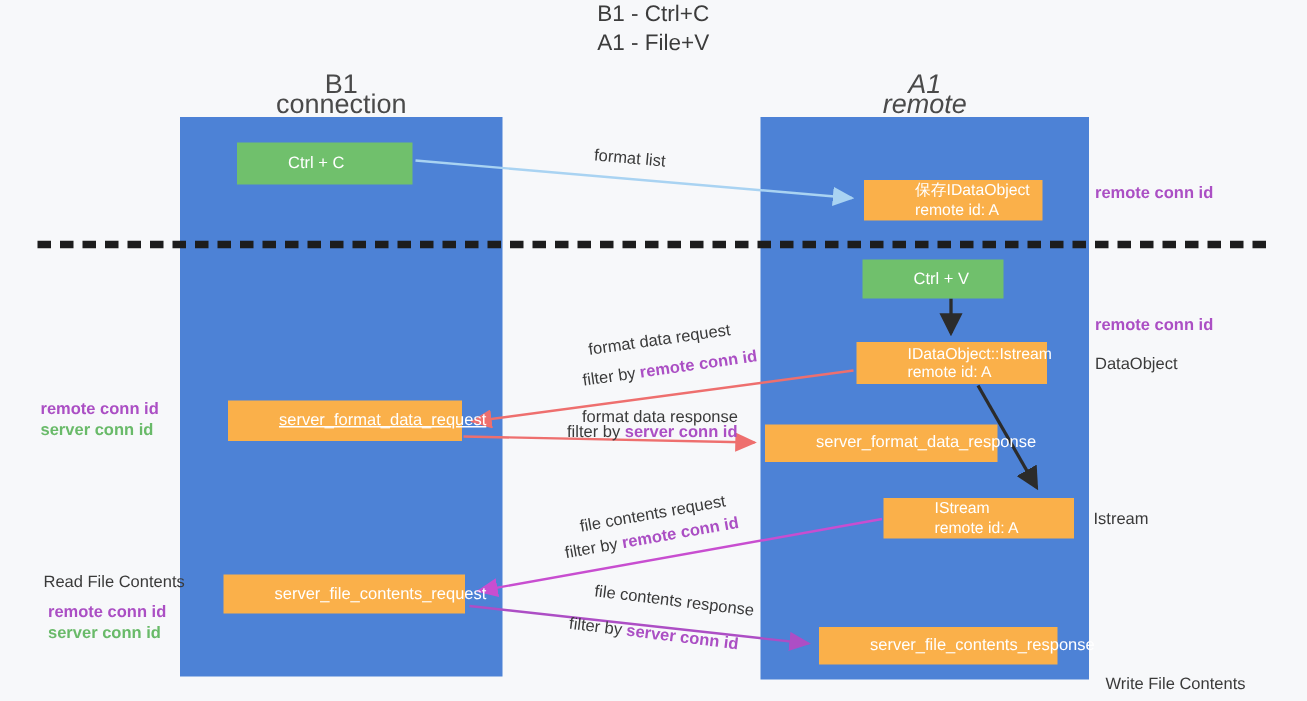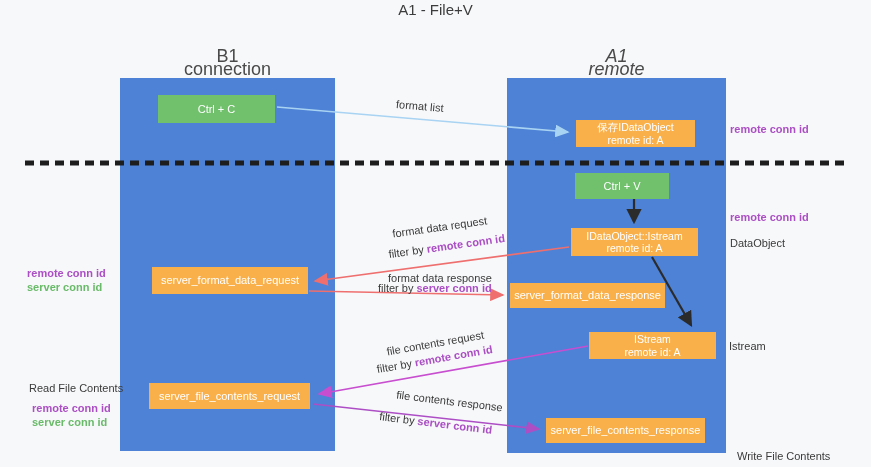--- a/index.html
+++ b/index.html
@@ -12,43 +12,45 @@
   .abs{position:absolute;}
   .title{
     left:0;top:8;width:871px;text-align:center;
     font-size:15px;line-height:19px;color:#3c3c3c;
   }
   .lane{background:#4d82d6;}
   .lane-header{
     text-align:center;font-size:18px;line-height:13px;color:#4a4a4a;
   }
   .node{
-    display:flex;flex-direction:column;align-items:center;justify-content:center;
+    display:flex;flex-direction:column;align-items:flex-start;justify-content:center;
     color:#ffffff;font-size:11px;line-height:12.5px;text-align:center;
     box-sizing:border-box;
+    padding-left:34px;
   }
   .node.orange{background:#fab04a;}
   .node.green{background:#70c06c;}
   .ann{font-size:11px;line-height:14px;white-space:nowrap;}
   .bold{font-weight:bold;}
   .purple{color:#ab4fc4;}
   .greentxt{color:#69ba69;}
   .edge-label{
     font-size:11px;white-space:nowrap;color:#3a3a3a;
     transform-origin:center center;
   }
   .filter-key{font-weight:bold;color:#ab4fc4;margin-left:3px;}
   svg{position:absolute;left:0;top:0;pointer-events:none;}
 </style>
 </head>
 <body>
 
 <div id="canvas">
 
   <div class="abs title">
+    <div>B1 - Ctrl+C</div>
     <div>A1 - File+V</div>
   </div>
 
   <div class="abs lane-header" style="left:120px;top:50px;width:215px;">
     <div>B1</div>
     <div>connection</div>
   </div>
   <div class="abs lane-header" style="left:507px;top:50px;width:219px;font-style:italic;">
     <div>A1</div>
     <div>remote</div>
@@ -104,21 +106,21 @@
 
   <div class="abs node green" style="left:575px;top:173px;width:94px;height:26px;">
     <div>Ctrl + V</div>
   </div>
 
   <div class="abs node orange" style="left:571px;top:228px;width:127px;height:28px;font-size:10.5px;">
     <div>IDataObject::Istream</div>
     <div>remote id: A</div>
   </div>
 
-  <div class="abs node orange" style="left:152px;top:267px;width:156px;height:27px;">
+  <div class="abs node orange" style="left:152px;top:267px;width:156px;height:27px;text-decoration:underline;">
     <div>server_format_data_request</div>
   </div>
 
   <div class="abs node orange" style="left:510px;top:283px;width:155px;height:25px;">
     <div>server_format_data_response</div>
   </div>
 
   <div class="abs node orange" style="left:589px;top:332px;width:127px;height:27px;font-size:10.5px;">
     <div>IStream</div>
     <div>remote id: A</div>

